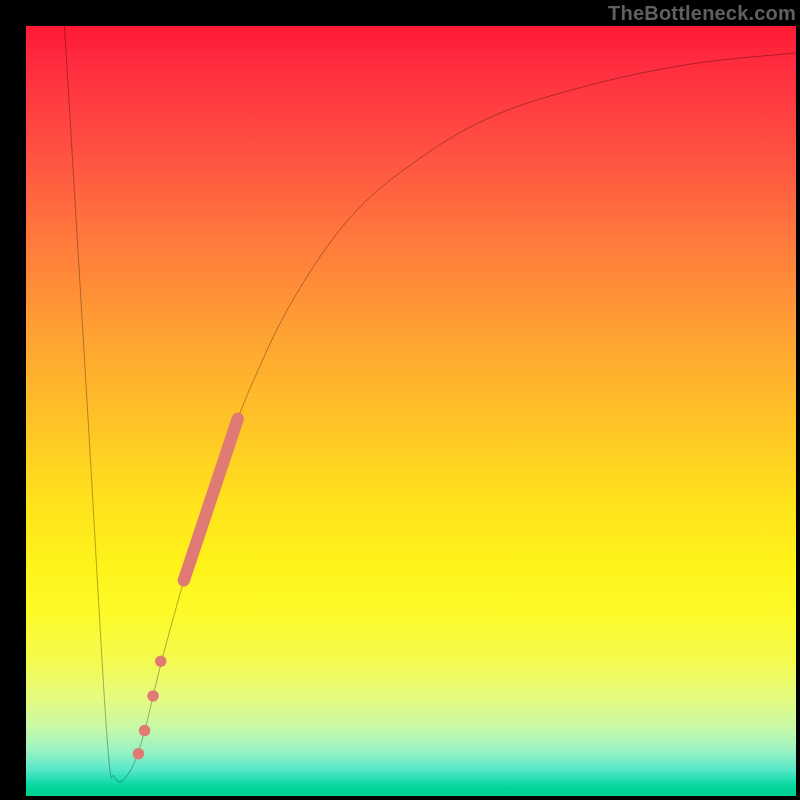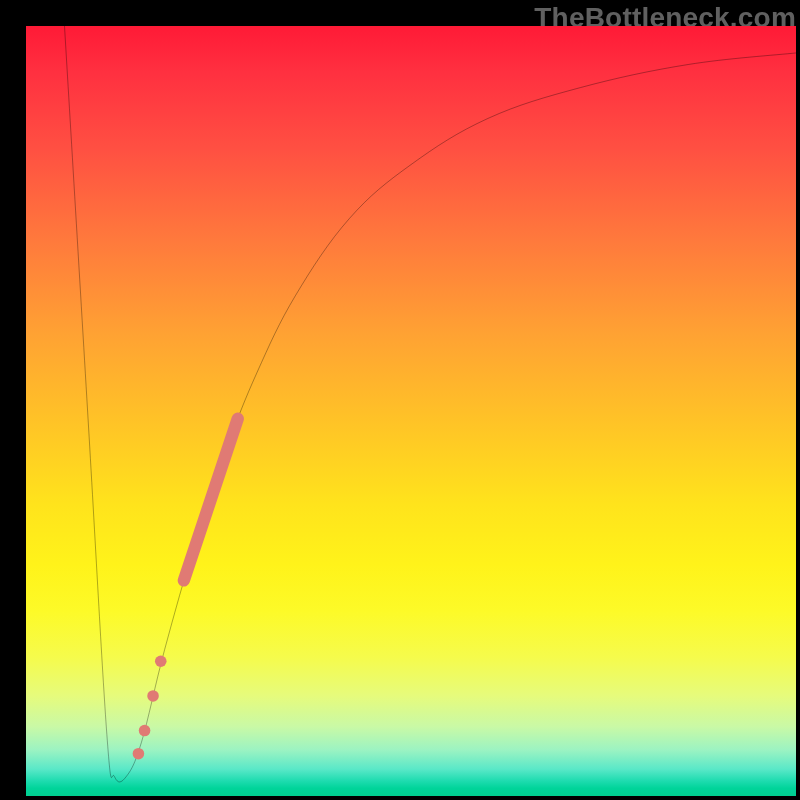--- a/index.html
+++ b/index.html
@@ -8,21 +8,21 @@
     width: 800px;
     height: 800px;
     background: #000;
     position: relative;
   }
   .watermark {
     position: absolute;
     top: 2px;
     right: 4px;
     font-family: Arial, Helvetica, sans-serif;
-    font-size: 28px;
+    font-size: 20px;
     font-weight: 600;
     color: #606060;
     letter-spacing: 0.2px;
     margin-left: 8px;
   }
   .plot-area {
     position: absolute;
     left: 26px;
     top: 26px;
     width: 770px;

